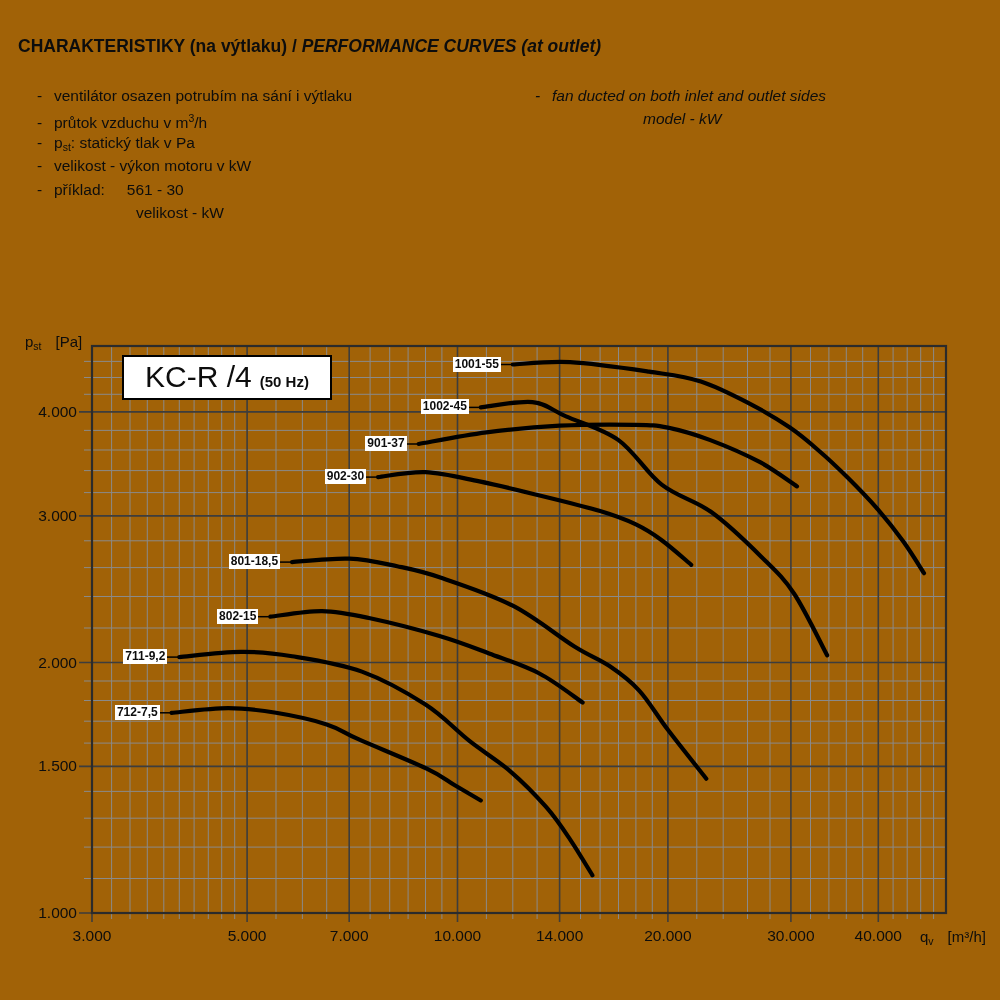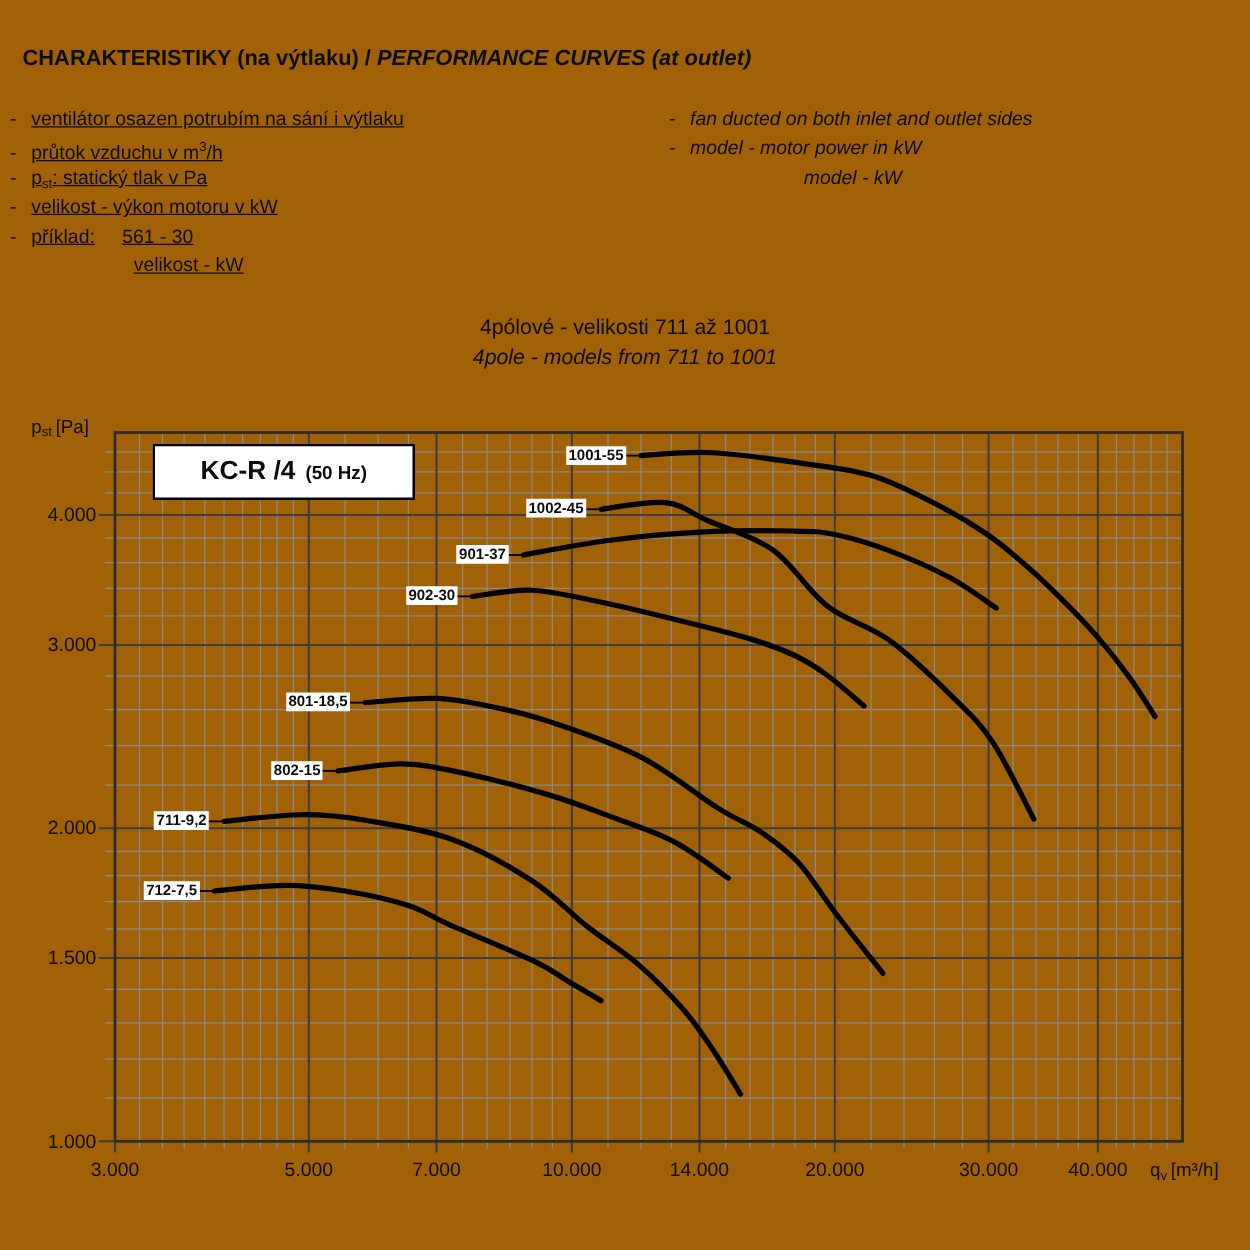--- a/index.html
+++ b/index.html
@@ -1,42 +1,42 @@
 <!DOCTYPE html>
 <html><head>
 <meta charset="utf-8">
 <style>
   html,body{margin:0;padding:0;background:#fff;}
   .page{position:relative;width:1000px;height:1000px;background:#a16207;overflow:hidden;
         font-family:"Liberation Sans",sans-serif;color:#0d0d0d;}
   .page-title{position:absolute;left:18px;top:36px;font-size:17.5px;font-weight:bold;white-space:nowrap;margin:0;}
   .page-title .it{font-style:italic;}
   .notes-col{position:absolute;top:84px;font-size:15.5px;}
-  .notes-col.left{left:8px;width:480px;text-decoration:underline;}
+  .notes-col.left{left:37px;width:480px;}
   .notes-col.right{left:535px;width:460px;}
   .notes-col.right .seg{font-style:italic;}
   .notes-col .seg.upright{font-style:normal;}
   .note-line{white-space:nowrap;height:23.4px;line-height:23.4px;}
   .note-line .dash{display:inline-block;width:17px;}
   .seg.sup{font-size:10.5px;vertical-align:6px;}
   .seg.sub{font-size:10.5px;vertical-align:-3px;}
   .subtitle{position:absolute;left:0;top:252px;width:1000px;text-align:center;font-size:17px;}
   .subtitle .line2{font-style:italic;margin-top:4px;}
   #chart-layer{position:absolute;left:0;top:0;width:1000px;height:1000px;}
   #chart-svg{position:absolute;left:0;top:0;}
   #chart-svg text{font-family:"Liberation Sans",sans-serif;fill:#0d0d0d;}
   .axis-label{position:absolute;font-size:15px;white-space:nowrap;}
   .axis-label .sub{font-size:10.5px;vertical-align:-3px;}
-  .axis-label .unit{margin-left:3px;}
+  .axis-label .unit{margin-left:14px;}
   #ylab{left:25px;top:333px;}
   #xlab{left:920px;top:928px;}
   .kc-box{position:absolute;left:122px;top:355px;width:210px;height:45px;background:#fff;
           border:2.5px solid #000;box-sizing:border-box;display:flex;align-items:baseline;
           justify-content:center;z-index:4;}
-  .kc-box .main{font-size:21px;font-weight:bold;line-height:40px;}
+  .kc-box .main{font-size:30px;font-weight:normal;line-height:40px;}
   .kc-box .sub{font-size:15px;font-weight:bold;margin-left:8px;}
   .curve-label{position:absolute;background:#fff;font-size:12px;font-weight:bold;
                line-height:15px;padding:0 2px;white-space:nowrap;z-index:3;}
 </style>
 </head>
 <body>
 
 <div class="page">
 
   <h1 class="page-title"><span>CHARAKTERISTIKY (na výtlaku)</span><span> / </span><span class="it">PERFORMANCE CURVES (at outlet)</span></h1>
@@ -44,28 +44,23 @@
   <div class="notes-col left" id="notes-left">
       <div class="note-line"><span class="dash seg">-</span><span class="seg">ventilátor osazen potrubím na sání i výtlaku</span></div>
       <div class="note-line"><span class="dash seg">-</span><span class="seg">průtok vzduchu v m</span><span class="seg sup">3</span><span class="seg">/h</span></div>
       <div class="note-line"><span class="dash seg">-</span><span class="seg upright">p</span><span class="seg sub upright">st</span><span class="seg">: statický tlak v Pa</span></div>
       <div class="note-line"><span class="dash seg">-</span><span class="seg">velikost - výkon motoru v kW</span></div>
       <div class="note-line"><span class="dash seg">-</span><span class="seg">příklad:</span><span class="seg" style="margin-left: 22px;">561 - 30</span></div>
       <div class="note-line" style="padding-left: 99px;"><span class="seg">velikost - kW</span></div>
     </div>
   <div class="notes-col right" id="notes-right">
       <div class="note-line"><span class="dash seg">-</span><span class="seg">fan ducted on both inlet and outlet sides</span></div>
-      <div class="note-line"><span class="dash seg">-</span><span class="seg">model - motor power in kW</span></div>
       <div class="note-line" style="padding-left: 108px;"><span class="seg">model - kW</span></div>
     </div>
 
-  <div class="subtitle">
-    <div>4pólové - velikosti 711 až 1001</div>
-    <div class="line2">4pole - models from 711 to 1001</div>
-  </div>
 
   <div id="chart-layer">
     <svg id="chart-svg" width="1000" height="1000" viewBox="0 0 1000 1000">
         <g stroke="#8a8a8a" stroke-width="1">
           <line x1="111.6" y1="346" x2="111.6" y2="919"></line>
           <line x1="130.0" y1="346" x2="130.0" y2="919"></line>
           <line x1="147.3" y1="346" x2="147.3" y2="919"></line>
           <line x1="163.8" y1="346" x2="163.8" y2="919"></line>
           <line x1="179.3" y1="346" x2="179.3" y2="919"></line>
           <line x1="194.1" y1="346" x2="194.1" y2="919"></line>

